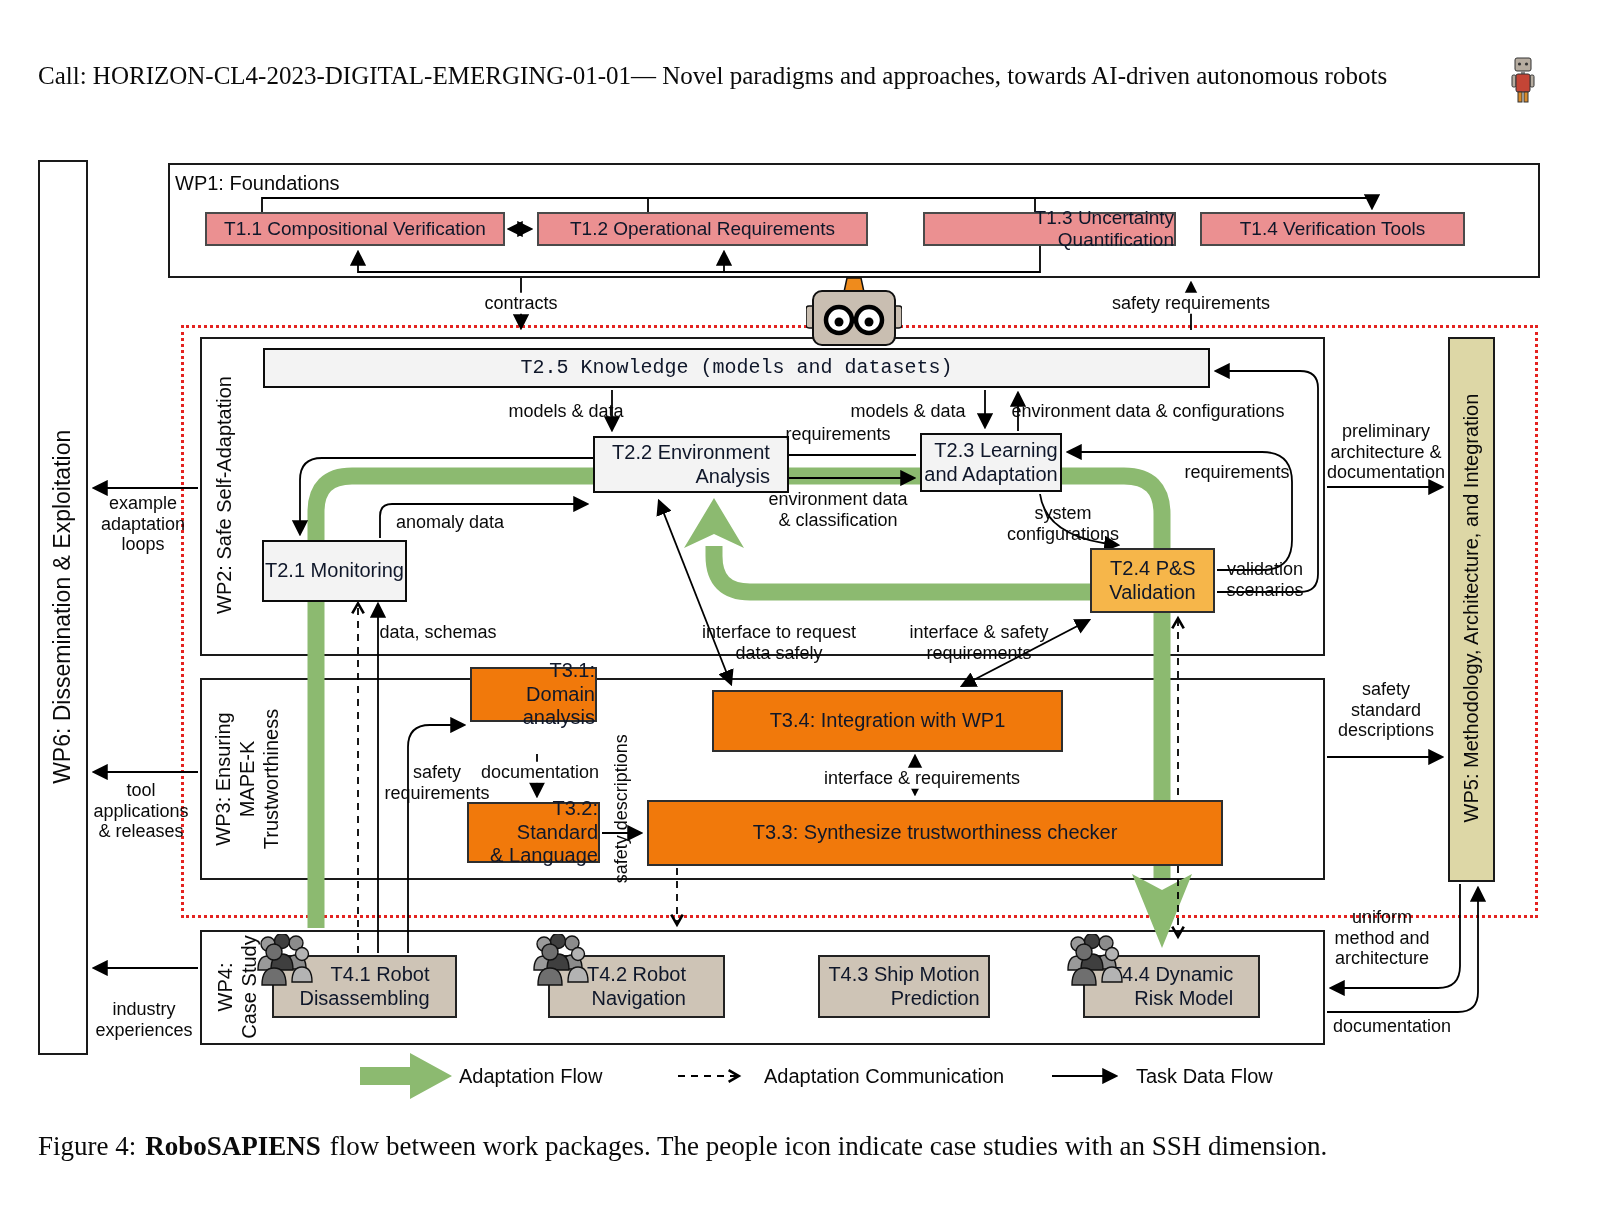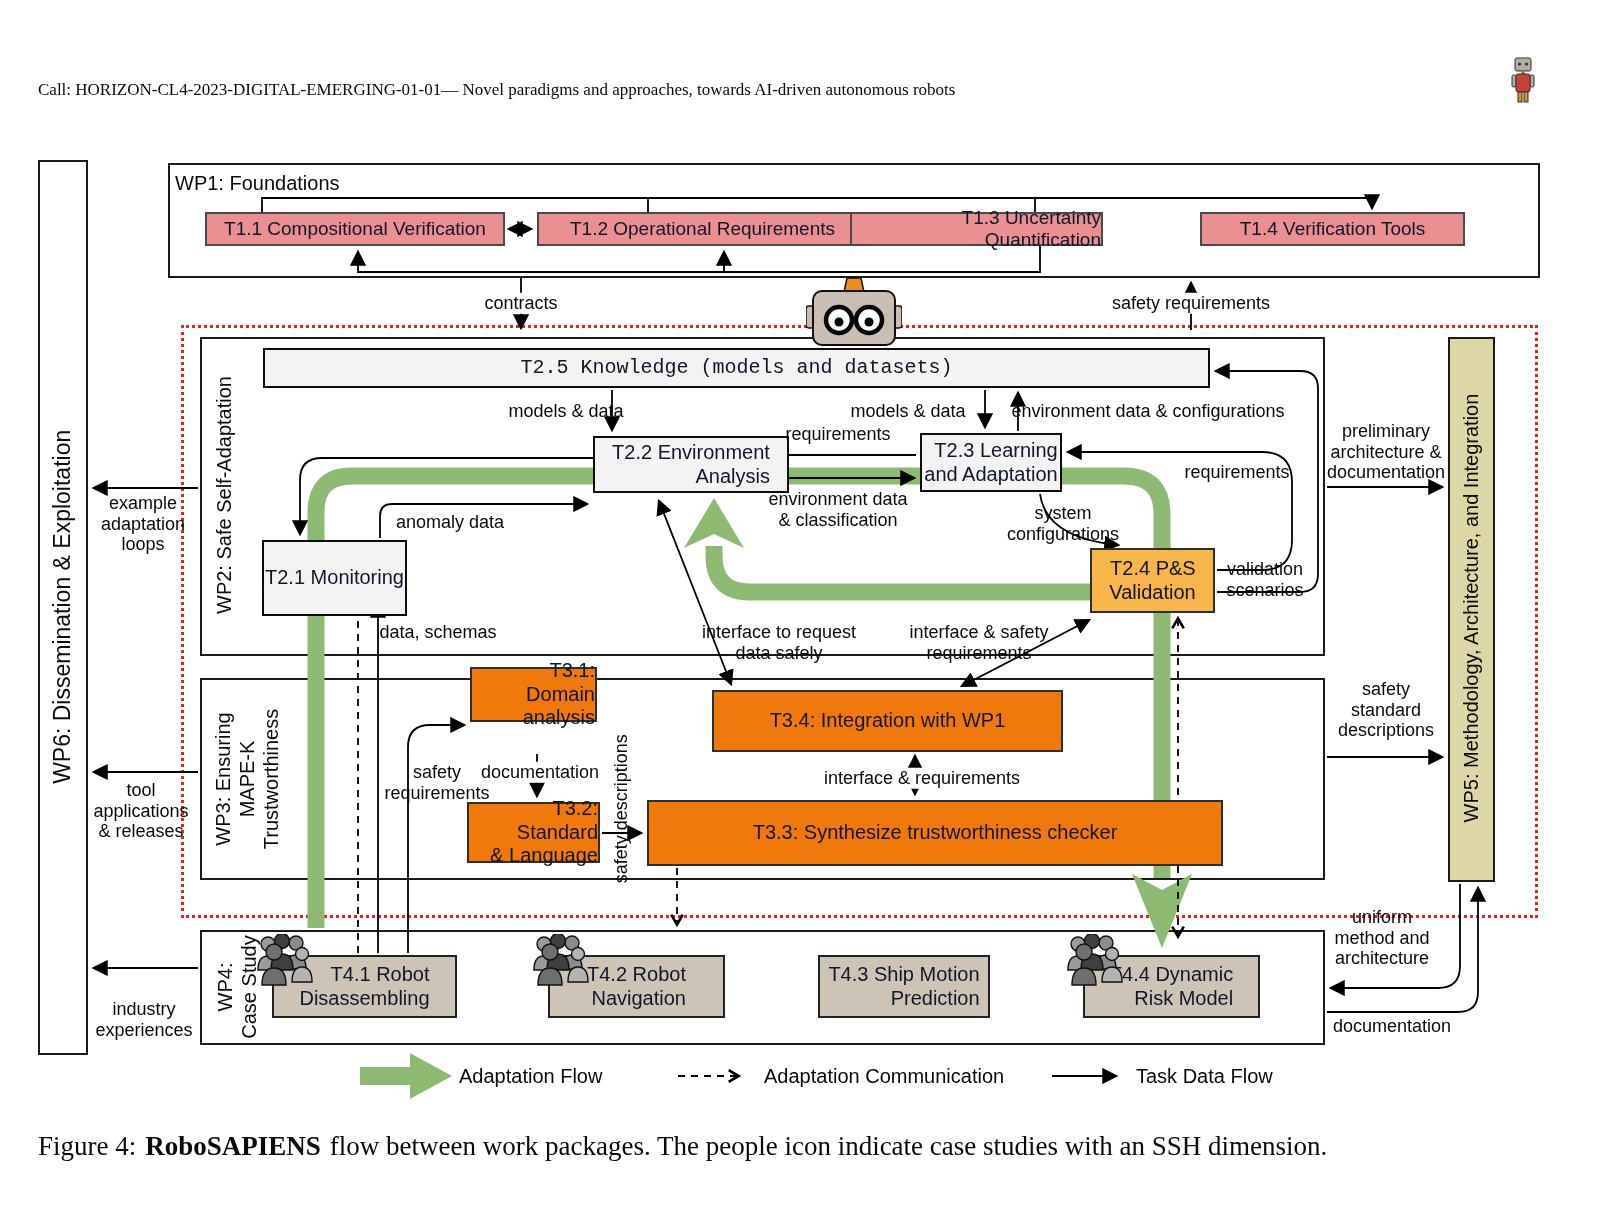--- a/index.html
+++ b/index.html
@@ -18,21 +18,21 @@
   .lightg{background:#f3f3f3;border-color:#0c0c0c;}
   .case{background:#cec4b6;border-color:#222;}
   .elabel{position:absolute;transform:translate(-50%,-50%);font-size:18px;line-height:1.14;
           text-align:center;white-space:pre-line;z-index:4;}
   .elabelL{position:absolute;transform:translate(0,-50%);font-size:20px;z-index:4;white-space:nowrap;}
   .wbg{background:#fff;padding:0 3px;}
   .vlabel{position:absolute;transform:rotate(-90deg);white-space:pre-line;text-align:center;
           z-index:4;font-size:20px;line-height:1.2;}
   .icon{position:absolute;z-index:5;}
   #wp1-label{position:absolute;left:175px;top:172px;font-size:20px;z-index:4;}
-  #header-line{position:absolute;left:38px;top:62px;width:1450px;font-size:17px;z-index:4;margin-top:18px;}
+  #header-line{position:absolute;left:38px;top:62px;width:1450px;font-size:25px;z-index:4;}
   #caption{position:absolute;left:38px;top:1131px;width:1540px;font-size:27px;z-index:4;}
   #caption .cap-fig{margin-right:9px;}
   #caption .cap-proj{font-weight:bold;margin-right:9px;}
 </style>
 </head>
 <body>
 
 <div id="canvas">
 
   <div id="header-line" class="serif">Call: HORIZON-CL4-2023-DIGITAL-EMERGING-01-01— Novel paradigms and approaches, towards AI-driven autonomous robots</div>
@@ -104,29 +104,29 @@
       <path d="M1178 619 V936" marker-start="url(#ac)" marker-end="url(#ac)"></path>
       <path d="M678 1076 H738" marker-end="url(#ac)"></path>
     </g>
 
     <polygon points="360,1067 410,1067 410,1053 452,1076 410,1099 410,1085 360,1085" fill="#8cba70"></polygon>
   </svg>
 
   <div id="wp1-label">WP1: Foundations</div>
   <div class="task pink" style="left:205px;top:212px;width:300px;height:34px;">T1.1 Compositional Verification</div>
   <div class="task pink" style="left:537px;top:212px;width:331px;height:34px;">T1.2 Operational Requirements</div>
-  <div class="task pink" style="left:850px;top:212px;width:253px;height:34px;">T1.3 Uncertainty Quantification</div>
+  <div class="task pink" style="left:923px;top:212px;width:253px;height:34px;">T1.3 Uncertainty Quantification</div>
   <div class="task pink" style="left:1200px;top:212px;width:265px;height:34px;">T1.4 Verification Tools</div>
 
   <div class="task lightg" style="left:263px;top:348px;width:947px;height:40px;font-family:Liberation Mono, monospace;">T2.5 Knowledge (models and datasets)</div>
   <div class="task lightg" style="left:593px;top:436px;width:196px;height:57px;">T2.2 Environment
 Analysis</div>
   <div class="task lightg" style="left:920px;top:433px;width:142px;height:59px;">T2.3 Learning
 and Adaptation</div>
-  <div class="task lightg" style="left:262px;top:540px;width:145px;height:76px;">T2.1 Monitoring</div>
+  <div class="task lightg" style="left:262px;top:540px;width:145px;height:62px;">T2.1 Monitoring</div>
   <div class="task amber" style="left:1090px;top:548px;width:125px;height:65px;">T2.4 P&amp;S
 Validation</div>
 
   <div class="task orange" style="left:470px;top:667px;width:127px;height:55px;padding-left:24px;">T3.1: Domain
 analysis</div>
   <div class="task orange" style="left:467px;top:802px;width:133px;height:61px;">T3.2: Standard
 &amp; Language</div>
   <div class="task orange" style="left:647px;top:800px;width:576px;height:66px;">T3.3: Synthesize trustworthiness checker</div>
   <div class="task orange" style="left:712px;top:690px;width:351px;height:62px;">T3.4: Integration with WP1</div>
 

